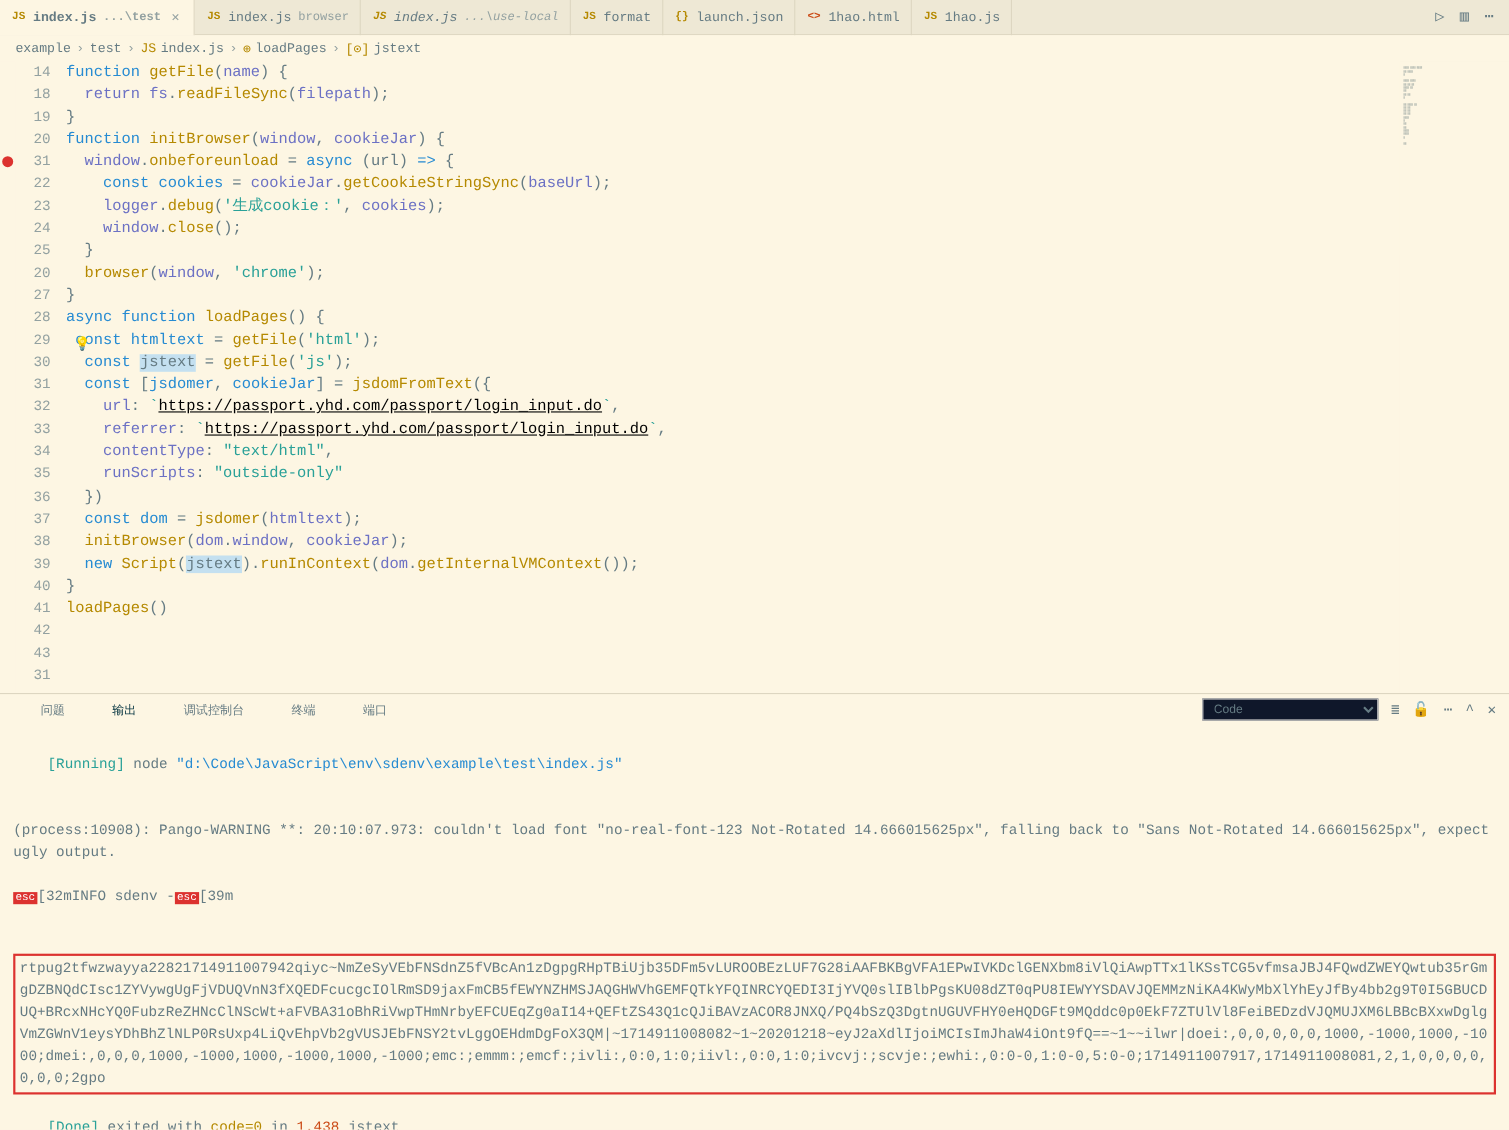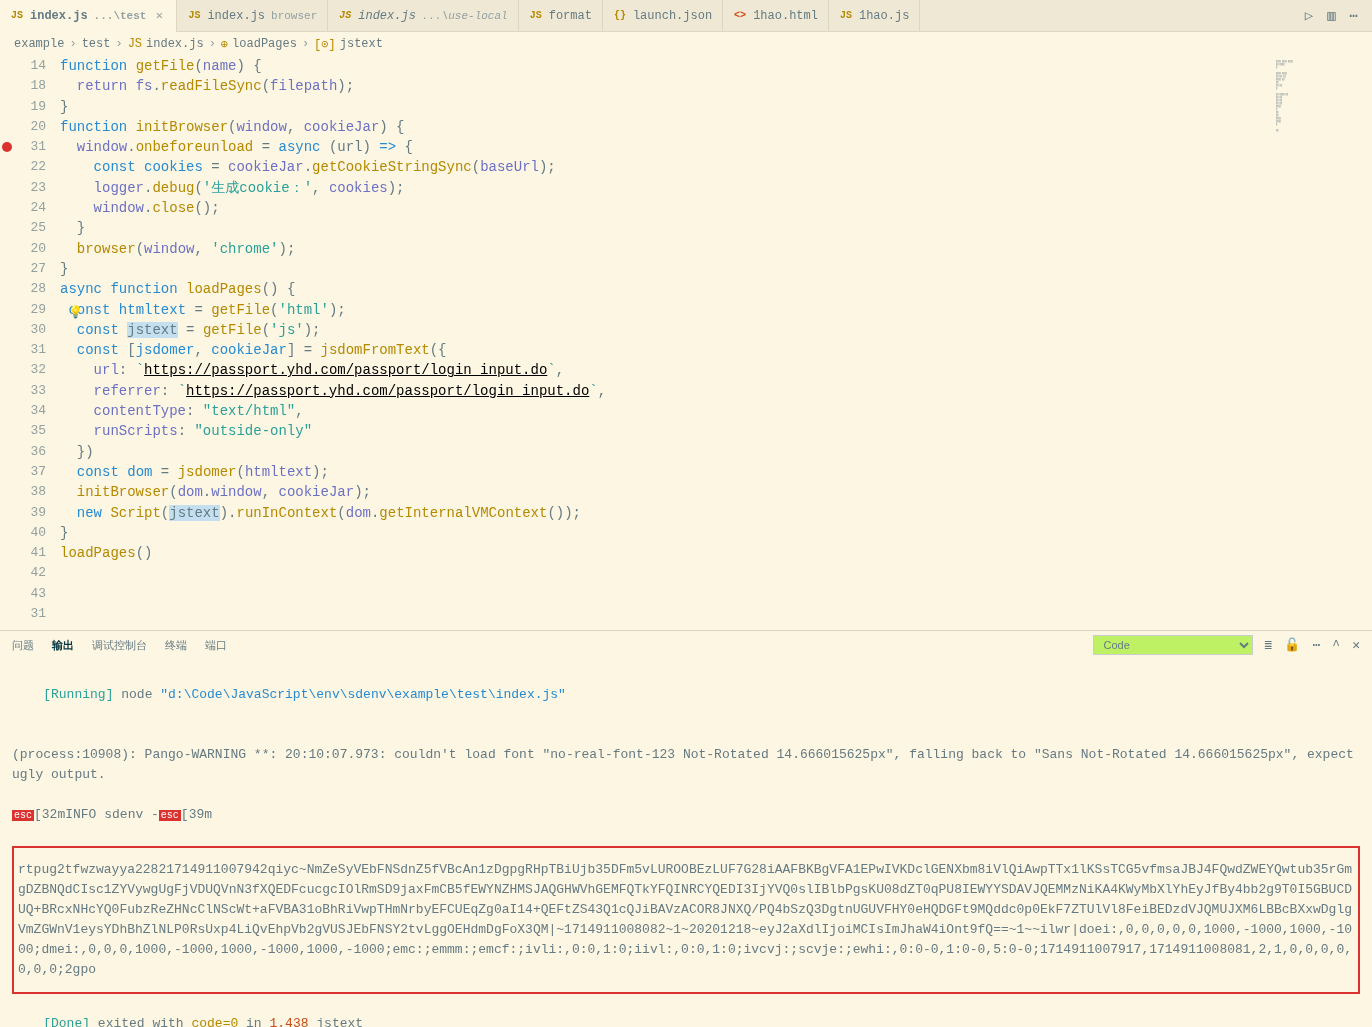--- a/index.html
+++ b/index.html
@@ -29,33 +29,33 @@
 .bulb { position: absolute; left: 68px; color: #b58900; font-size: 12px; margin-top: 3px; }
 .kw-blue { color: #268bd2; }
 .kw-purple { color: #6c71c4; }
 .kw-yellow { color: #b58900; }
 .kw-gray { color: #657b83; }
 .str { color: #2aa198; }
 .url-link { color: #000000; text-decoration: underline; }
 .sel { background: #c4e0f0; }
 .panel { height: 397px; border-top: 1px solid #ddd6c1; display: flex; flex-direction: column; }
 .panel-tabs { display: flex; align-items: center; height: 28px; padding: 0 12px; gap: 18px; font-size: 11px; color: #657b83; }
-.panel-tab { cursor: pointer; }
-.panel-tab.active { font-weight: bold; color: #073642; }
+.panel-tab { cursor: pointer; margin-left: 25px; }
+.panel-tab.active { font-weight: normal; color: #073642; }
 .panel-tabs-right { margin-left: auto; display: flex; align-items: center; gap: 12px; }
-.panel-select { border: 1px solid #ccc; background: #bef264; font-size: 11px; padding: 2px 40px 2px 6px; color: #657b83; width: 160px; }
+.panel-select { border: 1px solid #ccc; background: #0f172a; font-size: 11px; padding: 2px 40px 2px 6px; color: #657b83; width: 160px; }
 .panel-icon { cursor: pointer; color: #657b83; font-size: 13px; }
 .panel-body { flex: 1; padding: 6px 12px; font-size: 13px; line-height: 20px; overflow: hidden; white-space: pre-wrap; word-break: break-all; }
 .out-teal { color: #2aa198; }
 .out-blue { color: #268bd2; }
 .out-yellow { color: #b58900; }
 .out-orange { color: #cb4b16; }
 .out-gray { color: #657b83; font-family: Liberation Mono, monospace; }
 .esc-badge { background: #dc322f; color: #fff; font-size: 10px; padding: 0 2px; }
-.red-box { border: 2px solid #dc322f; padding: 12px 4px; margin-top: 0; color: #657b83; }
+.red-box { border: 2px solid #dc322f; padding: 2px 4px; margin-top: 20px; color: #657b83; }
 </style>
 </head>
 <body>
 
 <div class="tabs" id="tabs-container">
     <div class="tab active">
       <span class="tab-icon icon-js">JS</span>
       <span>index.js</span>
       <span class="tab-path">...\test</span>
       <span class="tab-close">✕</span>

